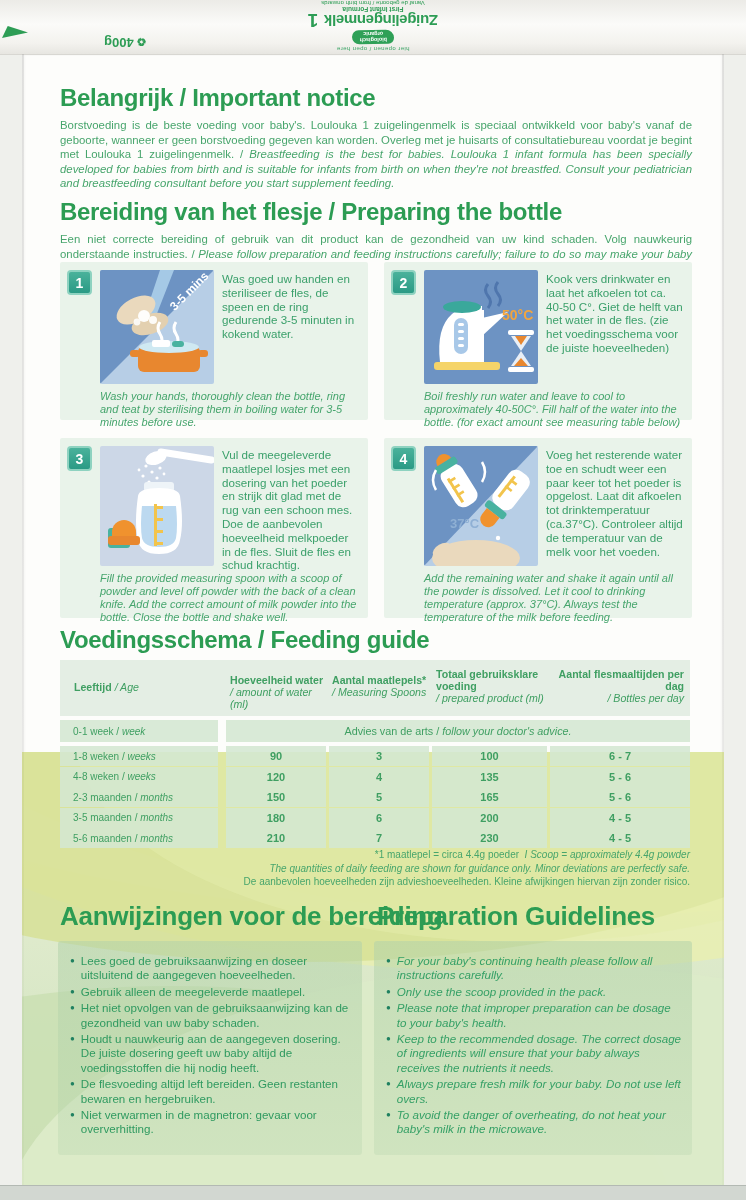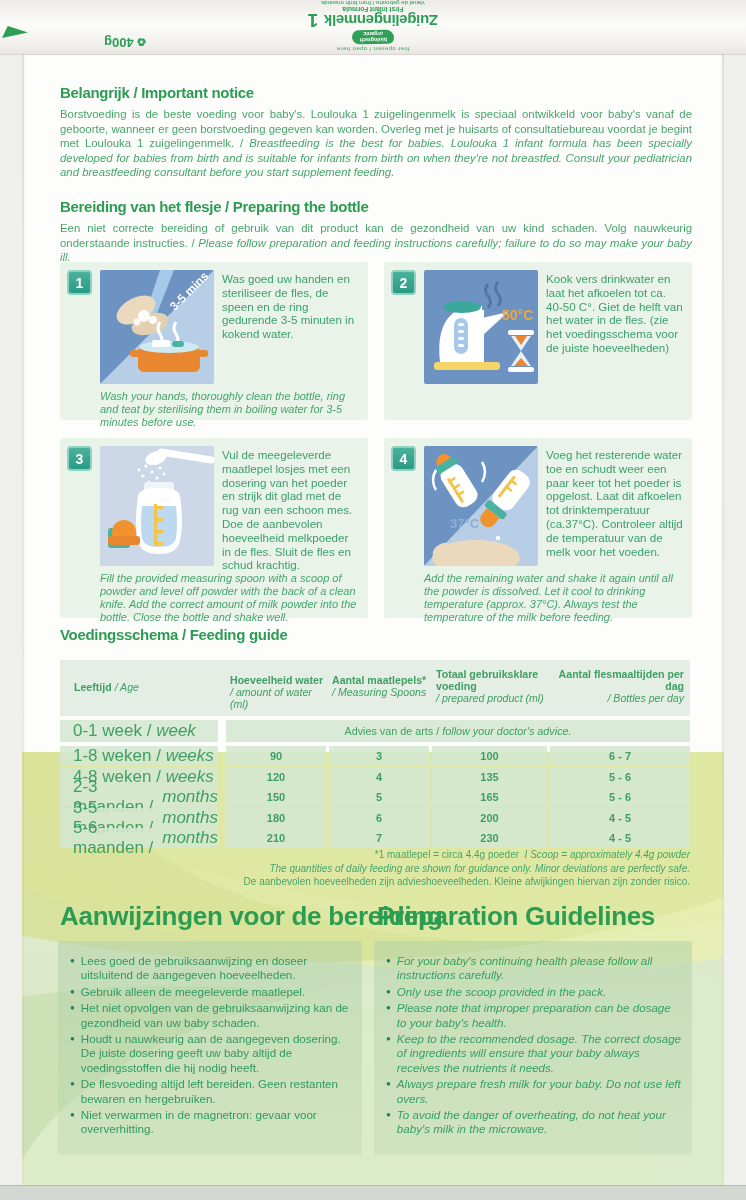--- a/index.html
+++ b/index.html
@@ -28,21 +28,21 @@
   .flap-title .num{font-size:19px;font-weight:700;margin-left:6px;vertical-align:-1px;}
   .flap-sub{font-size:6.5px;font-weight:700;line-height:7px;}
   .flap-range{font-size:6px;line-height:7px;}
   .flap-weight{position:absolute;top:4px;right:104px;font-size:13px;font-weight:700;color:#2d9d55;}
   .flap-weight .rg{font-size:11px;margin-right:3px;}
   .leaf-mark{position:absolute;left:2px;top:26px;width:26px;height:12px;background:#2d9d55;
     clip-path:polygon(0 45%,100% 0,78% 100%);transform:rotate(180deg);}
 
   
   .content{position:absolute;left:60px;width:632px;z-index:2;}
-  .sec-h{color:#2c9c53;font-size:15px;font-weight:700;letter-spacing:-.3px;margin:0 0 6px 0;}
+  .sec-h{color:#2c9c53;font-size:24px;font-weight:700;letter-spacing:-.3px;margin:0 0 6px 0;}
   .para{color:#47a56c;font-size:11.4px;line-height:14.6px;text-align:justify;margin:0;}
 
   
   .steps-grid{position:absolute;left:60px;top:262px;width:632px;display:grid;
     grid-template-columns:308px 308px;column-gap:16px;row-gap:18px;z-index:2;}
   .step{position:relative;background:#e9f3ea;border-radius:2px;}
   .step.r1{height:158px;}
   .step.r2{height:180px;}
   .badge{position:absolute;top:8px;left:7px;width:25px;height:25px;border-radius:4px;
     background:linear-gradient(180deg,#4ab29b,#2b9a85);border:2px solid #8ed2c0;box-sizing:border-box;
@@ -58,21 +58,21 @@
   .th{position:absolute;color:#3f9f62;font-size:10.6px;line-height:12px;font-weight:700;}
   .th i{font-weight:400;}
   .th.h1{left:14px;top:21px;}
   .th.h2{left:170px;top:14px;width:96px;}
   .th.h3{left:272px;top:14px;width:96px;}
   .th.h4{left:376px;top:8px;width:110px;}
   .th.h5{left:494px;top:8px;width:130px;text-align:right;}
   .trow{position:absolute;left:60px;width:630px;height:20px;z-index:2;}
   .cell{position:absolute;top:0;bottom:0;background:rgba(212,231,209,.88);color:#3f9f62;
     display:flex;align-items:center;justify-content:center;font-size:11px;}
-  .cell.age{left:0;width:158px;justify-content:flex-start;padding-left:13px;box-sizing:border-box;font-size:17px;}
+  .cell.age{left:0;width:158px;justify-content:flex-start;padding-left:13px;box-sizing:border-box;font-size:10px;}
   .cell.v{font-weight:700;font-size:11px;}
   .c2{left:166px;width:100px;}
   .c3{left:269px;width:100px;}
   .c4{left:372px;width:115px;}
   .c5{left:490px;width:140px;}
   .cnote{left:166px;width:464px;font-size:10.8px;}
 
   .footnote{position:absolute;right:56px;top:848px;width:600px;text-align:right;color:#47a56c;
     font-size:10px;line-height:13.6px;z-index:2;}
 
@@ -206,20 +206,21 @@
         <text x="78" y="50" fill="#f2a53e" font-size="14" font-weight="bold">50°C</text>
         <rect x="84" y="60" width="26" height="5" rx="2" fill="#ffffff"></rect>
         <rect x="84" y="97" width="26" height="5" rx="2" fill="#ffffff"></rect>
         <polygon points="87,66 107,66 97,81" fill="#ffffff" opacity="0.85"></polygon>
         <polygon points="91,66 103,66 97,75" fill="#e8872f"></polygon>
         <polygon points="87,96 107,96 97,81" fill="#ffffff" opacity="0.85"></polygon>
         <polygon points="90,96 104,96 97,88" fill="#e8872f"></polygon>
       </svg>
     </div>
     <div class="step-nl">Kook vers drinkwater en laat het afkoelen tot ca. 40-50 C°. Giet de helft van het water in de fles. (zie het voedingsschema voor de juiste hoeveelheden)</div>
+    <div class="step-en"><i>Boil freshly run water and leave to cool to approximately 40-50C°. Fill half of the water into the bottle. (for exact amount see measuring table below)</i></div>
   </div>
 
   <div class="step r2">
     <div class="badge">3</div>
     <div class="illo">
       <svg width="114" height="120" viewBox="0 0 114 120">
         <rect width="114" height="120" fill="#ccd7e7"></rect>
         <rect x="58" y="2" width="58" height="7" rx="3.5" fill="#ffffff" transform="rotate(9 58 2)"></rect>
         <ellipse cx="56" cy="12" rx="11" ry="6.5" fill="#ffffff" transform="rotate(-18 56 12)"></ellipse>
         <circle cx="46" cy="20" r="1.6" fill="#ffffff"></circle>

